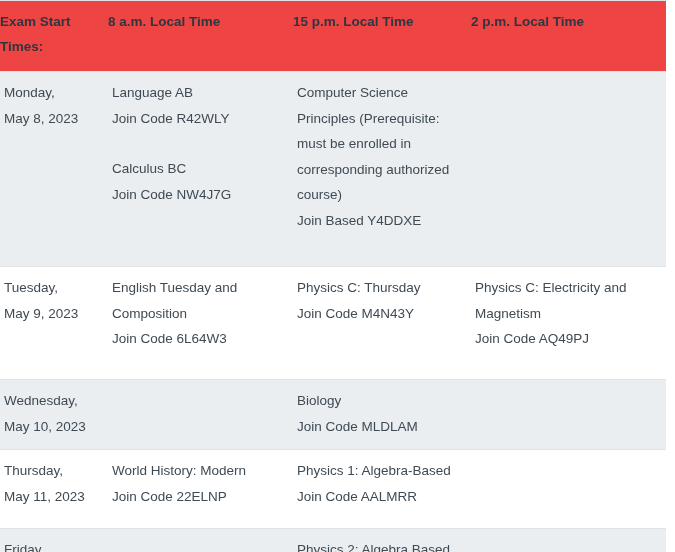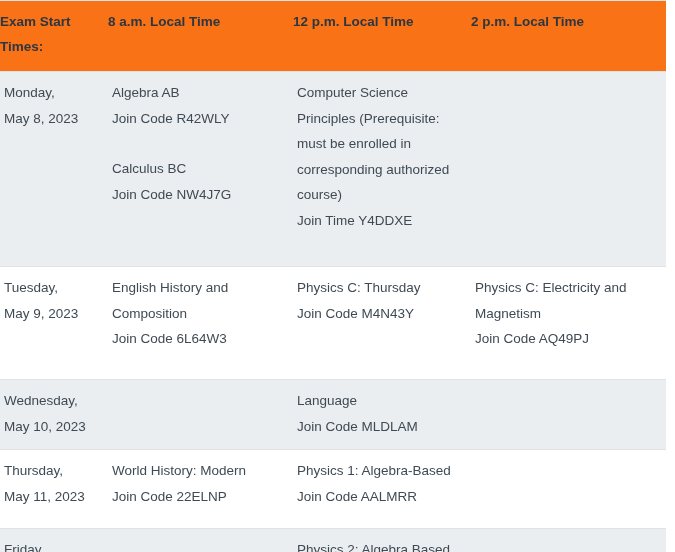--- a/index.html
+++ b/index.html
@@ -27,21 +27,21 @@
     table-layout: fixed;
     border-top: 1px solid #dfe3e6;
   }
 
   table.exam-table col.c1 { width: 108px; }
   table.exam-table col.c2 { width: 185px; }
   table.exam-table col.c3 { width: 178px; }
   table.exam-table col.c4 { width: 195px; }
 
   thead tr.header-row {
-    background: #f97316;
+    background: #ef4444;
   }
 
   thead th {
     text-align: left;
     vertical-align: top;
     font-weight: bold;
     font-size: 13.5px;
     line-height: 25px;
     color: #2e3640;
     padding: 8px 8px 12px 0;
@@ -94,72 +94,72 @@
     <colgroup>
       <col class="c1">
       <col class="c2">
       <col class="c3">
       <col class="c4">
     </colgroup>
     <thead>
       <tr class="header-row">
         <th class="col-1">Exam Start Times:</th>
         <th>8 a.m. Local Time</th>
-        <th>12 p.m. Local Time</th>
+        <th>15 p.m. Local Time</th>
         <th>2 p.m. Local Time</th>
       </tr>
     </thead>
     <tbody>
 
       <tr class="shaded row-mon">
         <td>
           <span class="cell-line">Monday,</span>
           <span class="cell-line">May 8, 2023</span>
         </td>
         <td>
-          <span class="cell-line">Algebra AB</span>
+          <span class="cell-line">Language AB</span>
           <span class="cell-line">Join Code R42WLY</span>
           <span class="cell-gap"></span>
           <span class="cell-line">Calculus BC</span>
           <span class="cell-line">Join Code NW4J7G</span>
         </td>
         <td>
           <span class="cell-line">Computer Science Principles (Prerequisite: must be enrolled in corresponding authorized course)</span>
-          <span class="cell-line">Join Time Y4DDXE</span>
+          <span class="cell-line">Join Based Y4DDXE</span>
         </td>
         <td></td>
       </tr>
 
       <tr class="plain row-tue">
         <td>
           <span class="cell-line">Tuesday,</span>
           <span class="cell-line">May 9, 2023</span>
         </td>
         <td>
-          <span class="cell-line">English History and Composition</span>
+          <span class="cell-line">English Tuesday and Composition</span>
           <span class="cell-line">Join Code 6L64W3</span>
         </td>
         <td>
           <span class="cell-line">Physics C: Thursday</span>
           <span class="cell-line">Join Code M4N43Y</span>
         </td>
         <td>
           <span class="cell-line">Physics C: Electricity and Magnetism</span>
           <span class="cell-line">Join Code AQ49PJ</span>
         </td>
       </tr>
 
       <tr class="shaded row-wed">
         <td>
           <span class="cell-line">Wednesday,</span>
           <span class="cell-line">May 10, 2023</span>
         </td>
         <td></td>
         <td>
-          <span class="cell-line">Language</span>
+          <span class="cell-line">Biology</span>
           <span class="cell-line">Join Code MLDLAM</span>
         </td>
         <td></td>
       </tr>
 
       <tr class="plain row-thu">
         <td>
           <span class="cell-line">Thursday,</span>
           <span class="cell-line">May 11, 2023</span>
         </td>

